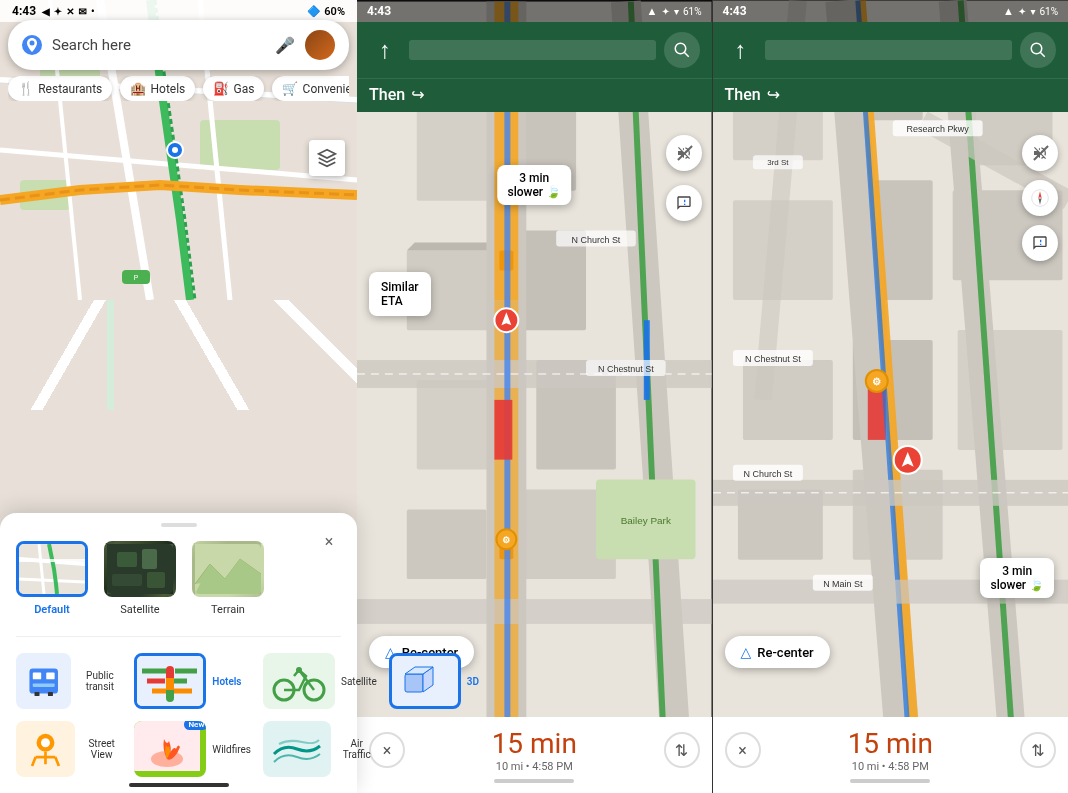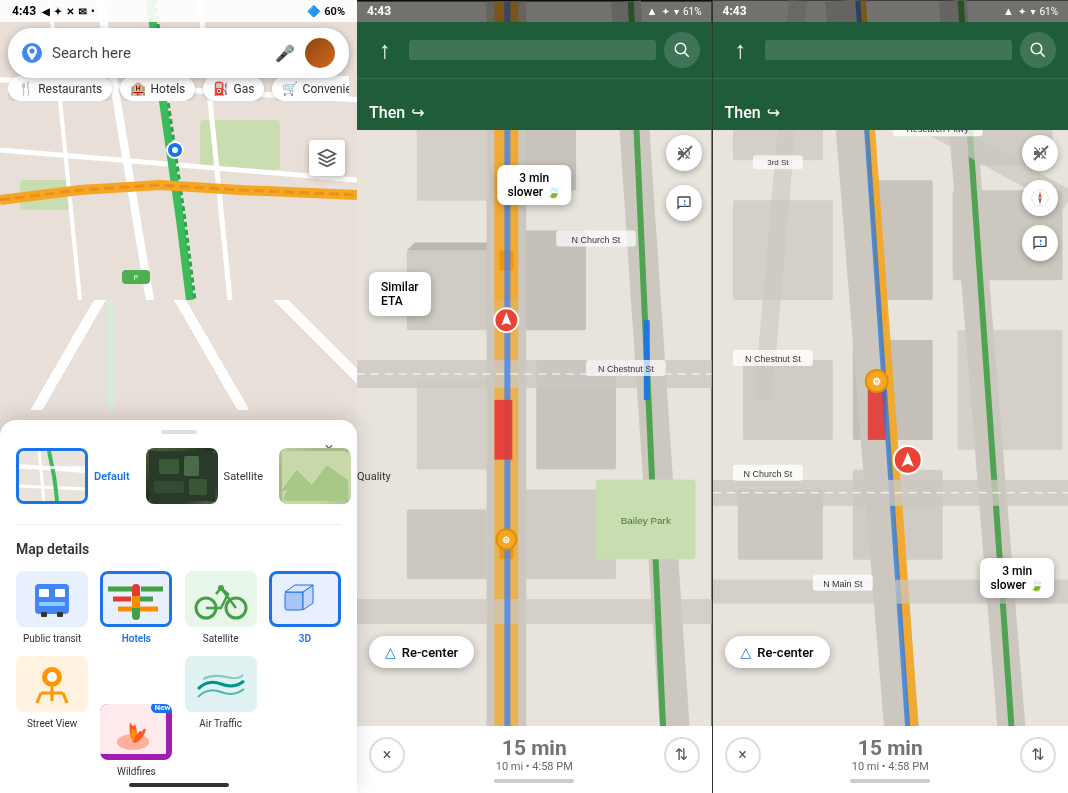--- a/index.html
+++ b/index.html
@@ -64,21 +64,21 @@
 
     .status-right-group {
       display: flex;
       align-items: center;
       gap: 3px;
       font-size: 11px;
     }
 
     .search-bar-container {
       position: absolute;
-      top: 28px;
+      top: 20px;
       left: 8px;
       right: 8px;
       z-index: 20;
     }
 
     .search-bar {
       display: flex;
       align-items: center;
       background: white;
       border-radius: 24px;
@@ -201,21 +201,21 @@
     }
 
     .map-type-grid {
       display: flex;
       gap: 16px;
       margin-bottom: 20px;
     }
 
     .map-type-item {
       display: flex;
-      flex-direction: row;
+      flex-direction: column;
       align-items: center;
       gap: 6px;
       cursor: pointer;
     }
 
     .map-type-thumb {
       width: 72px;
       height: 56px;
       border-radius: 8px;
       border: 3px solid transparent;
@@ -264,21 +264,21 @@
     }
 
     .details-grid {
       display: grid;
       grid-template-columns: repeat(4, 1fr);
       gap: 12px;
     }
 
     .detail-item {
       display: flex;
-      flex-direction: column;
+      flex-direction: row;
       align-items: center;
       gap: 6px;
       cursor: pointer;
     }
 
     .detail-thumb {
       width: 72px;
       height: 56px;
       border-radius: 8px;
       overflow: hidden;
@@ -452,21 +452,21 @@
       height: 36px;
       background: rgba(255,255,255,0.15);
       border-radius: 50%;
       display: flex;
       align-items: center;
       justify-content: center;
     }
 
     .nav-then-bar {
       background: #1e5c3a;
-      padding: 24px 12px 8px;
+      padding: 6px 12px 8px;
       display: flex;
       align-items: center;
       gap: 6px;
       border-top: 1px solid rgba(255,255,255,0.1);
     }
 
     .nav-then-text {
       color: white;
       font-size: 16px;
       font-weight: 500;
@@ -594,23 +594,23 @@
       font-size: 16px;
       color: #555;
       cursor: pointer;
     }
 
     .eta-section {
       text-align: center;
     }
 
     .eta-time {
-      font-size: 21px;
-      font-weight: 700;
-      color: #737373;
+      font-size: 28px;
+      font-weight: 400;
+      color: #c2410c;
     }
 
     .eta-details {
       font-size: 11px;
       color: #666;
     }
 
     .routes-btn {
       width: 36px;
       height: 36px;
@@ -769,27 +769,26 @@
       </div>
 
       <div class="map-type-item">
         <div class="map-type-thumb thumb-terrain">
           <svg width="66" height="50" viewBox="0 0 66 50">
             <rect width="66" height="50" fill="#c8d8a8"></rect>
             <polyline points="0,40 15,20 30,35 45,15 66,30" fill="#a8c888" stroke="#9ab870" stroke-width="1"></polyline>
             <polyline points="0,50 15,20 30,35 45,15 66,30 66,50" fill="#a8c888"></polyline>
           </svg>
         </div>
-        <span class="map-type-label">Quality</span>
+        <span class="map-type-label">Terrain</span>
       </div>
     </div>
 
     <div class="divider"></div>
 
-    <div class="section-title">Map details</div>
 
     <div class="details-grid">
 
       <div class="detail-item">
         <div class="detail-thumb thumb-transit">
           <svg width="66" height="50" viewBox="0 0 66 50">
             <rect width="66" height="50" fill="#e8f0fe"></rect>
             <rect x="16" y="10" width="34" height="30" rx="4" fill="#4285f4"></rect>
             <rect x="20" y="15" width="10" height="8" rx="1" fill="white"></rect>
             <rect x="36" y="15" width="10" height="8" rx="1" fill="white"></rect>
@@ -850,21 +849,21 @@
             <line x1="33" y1="28" x2="33" y2="42" stroke="#ff9800" stroke-width="3"></line>
             <line x1="22" y1="34" x2="44" y2="34" stroke="#ff9800" stroke-width="3"></line>
             <line x1="22" y1="34" x2="18" y2="44" stroke="#ff9800" stroke-width="3"></line>
             <line x1="44" y1="34" x2="48" y2="44" stroke="#ff9800" stroke-width="3"></line>
           </svg>
         </div>
         <span class="detail-label">Street View</span>
       </div>
 
       <div class="detail-item" style="position:relative;">
-        <div class="detail-thumb" style="background:#a21caf;position:relative;margin-top:48px;">
+        <div class="detail-thumb" style="background:#84cc16;position:relative;">
           <svg width="66" height="50" viewBox="0 0 66 50">
             <rect width="66" height="50" fill="#ffebee"></rect>
             <ellipse cx="33" cy="38" rx="16" ry="8" fill="#ff5722" opacity="0.4"></ellipse>
             <path d="M33 38 Q28 28 30 18 Q33 25 35 20 Q38 28 36 32 Q40 25 42 28 Q44 22 46 26 Q44 32 40 36 Q36 40 33 38Z" fill="#ff5722"></path>
             <path d="M33 38 Q30 30 32 24 Q34 28 35 25 Q37 30 35 34Z" fill="#ff8f00"></path>
           </svg>
           <div class="new-badge">New</div>
         </div>
         <span class="detail-label">Wildfires</span>
       </div>

